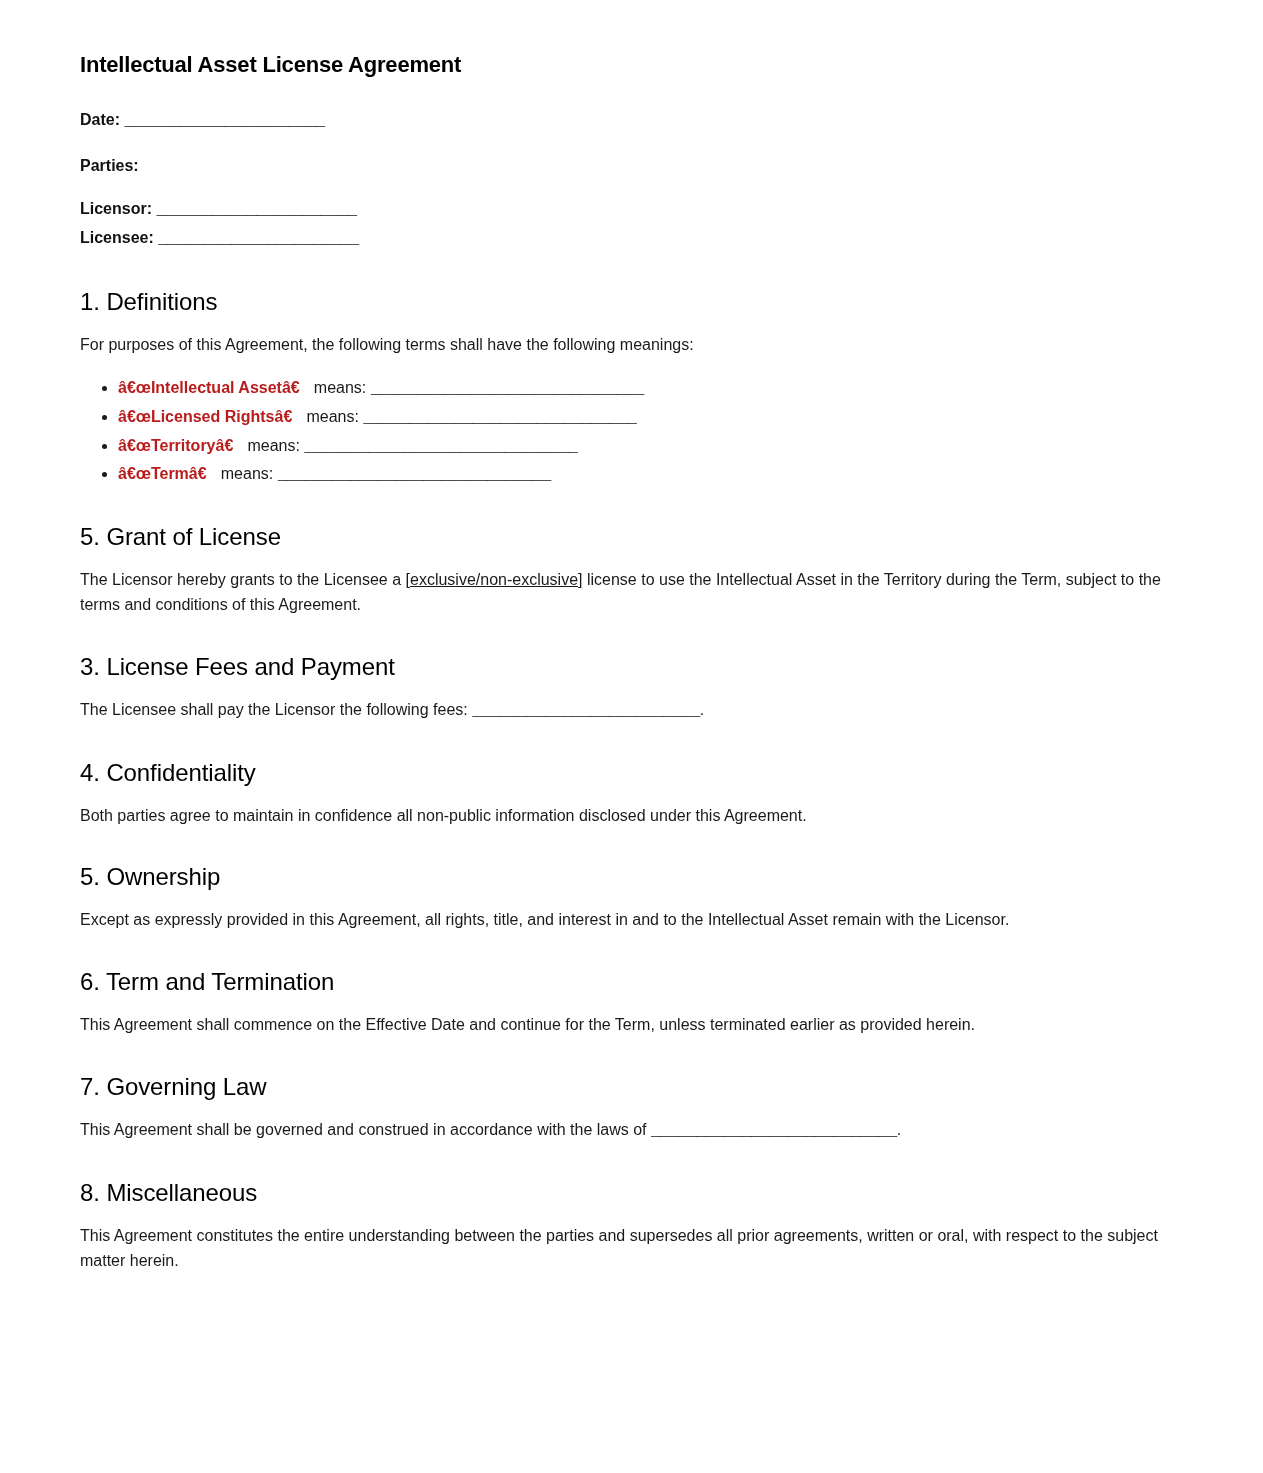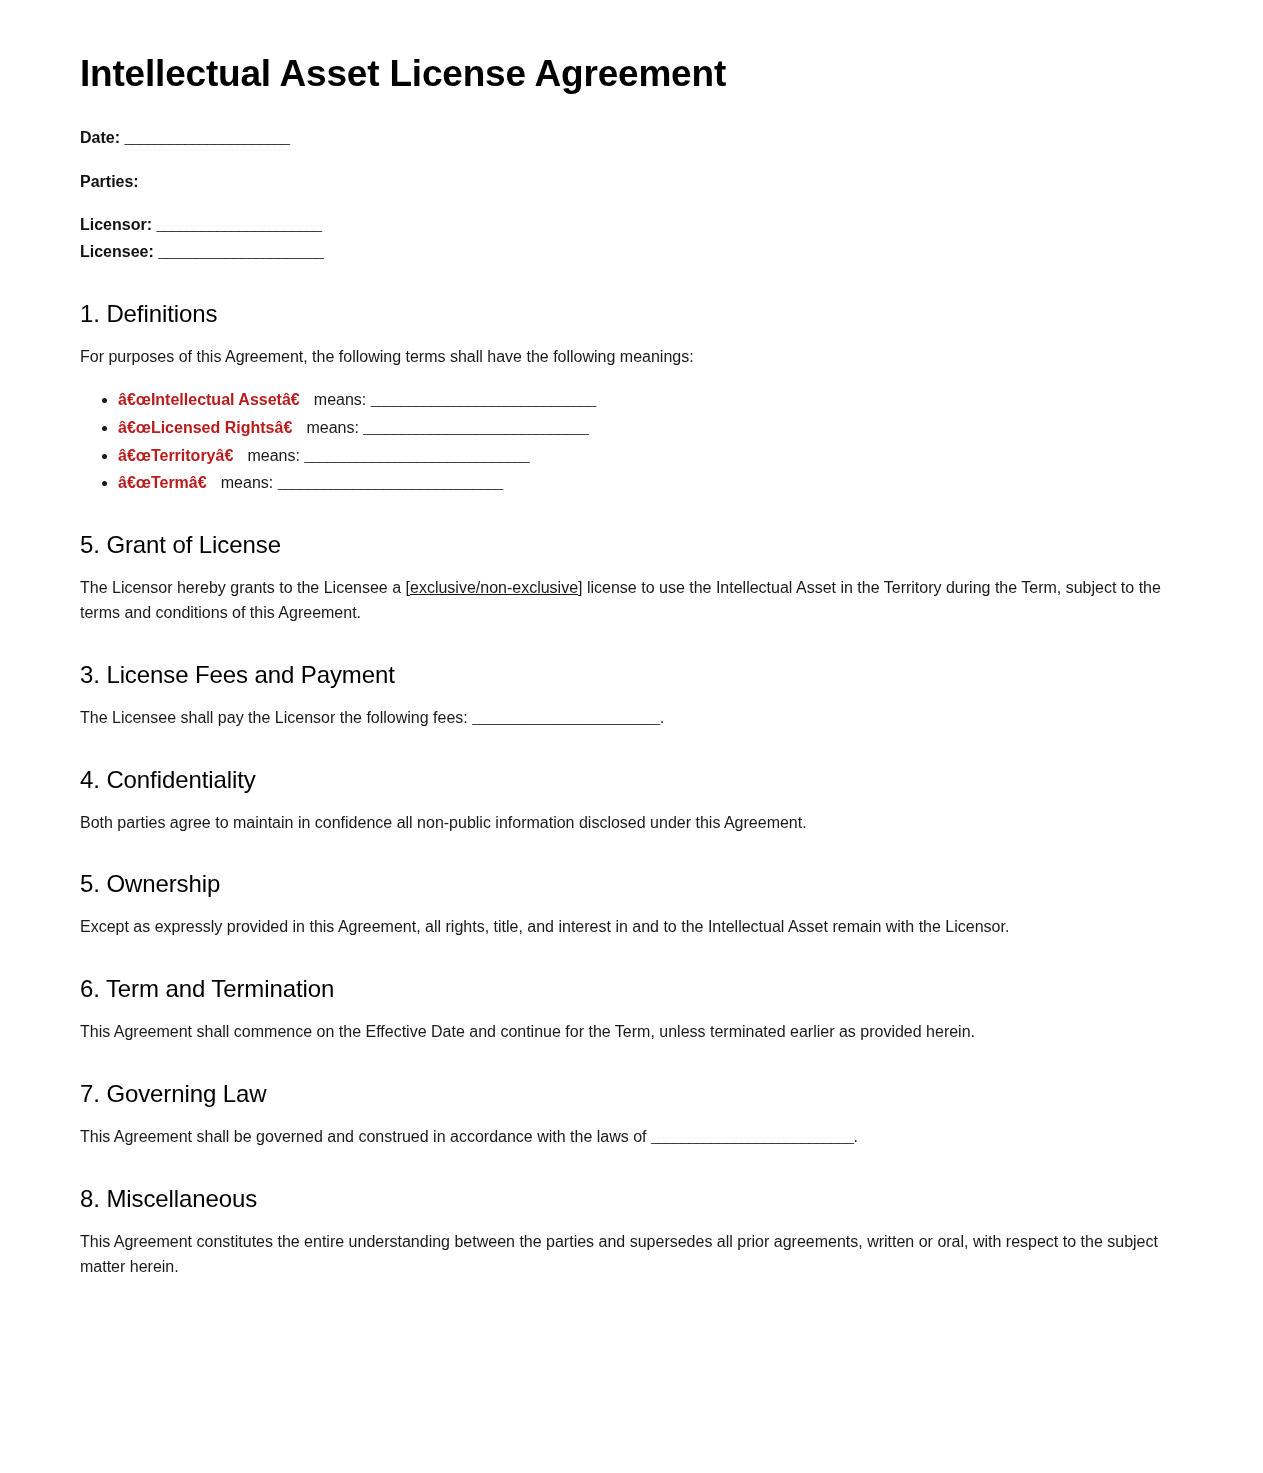--- a/index.html
+++ b/index.html
@@ -14,21 +14,21 @@
     font-family: "Liberation Sans", "DejaVu Sans", sans-serif;
     color: #1a1a1a;
     -webkit-font-smoothing: antialiased;
   }
   .page {
     padding: 52px 80px 60px 80px;
     box-sizing: border-box;
     width: 1263px;
   }
   .doc-title {
-    font-size: 37px;
+    font-size: 22px;
     font-weight: bold;
     letter-spacing: -0.2px;
     margin: 0 0 30px 0;
     color: #000000;
     line-height: 1.2;
   }
   .meta-line {
     font-size: 16px;
     margin: 0 0 20px 0;
     line-height: 1.45;
@@ -37,21 +37,21 @@
     margin-bottom: 4px;
   }
   .meta-line.last {
     margin-bottom: 36px;
   }
   .lbl {
     font-weight: bold;
     color: #111111;
   }
   .blank {
-    font-family: Liberation Serif, serif;
+    font-family: Liberation Mono, monospace;
     letter-spacing: -0.5px;
     white-space: pre;
   }
   h2.section-heading {
     font-size: 24px;
     font-weight: normal;
     color: #000000;
     margin: 34px 0 16px 0;
     line-height: 1.25;
     letter-spacing: -0.1px;

